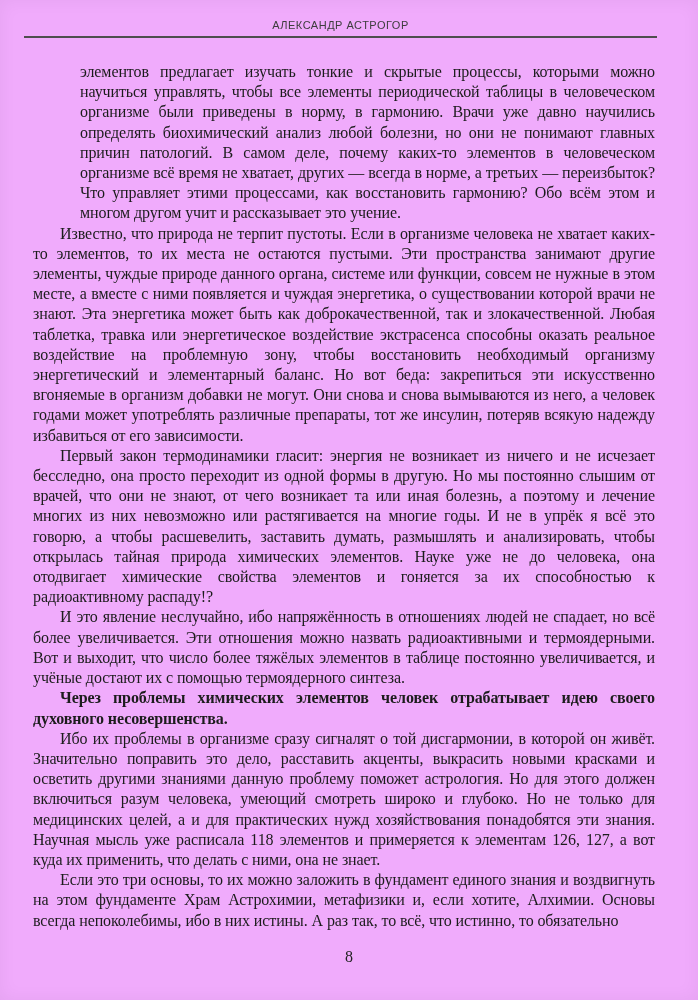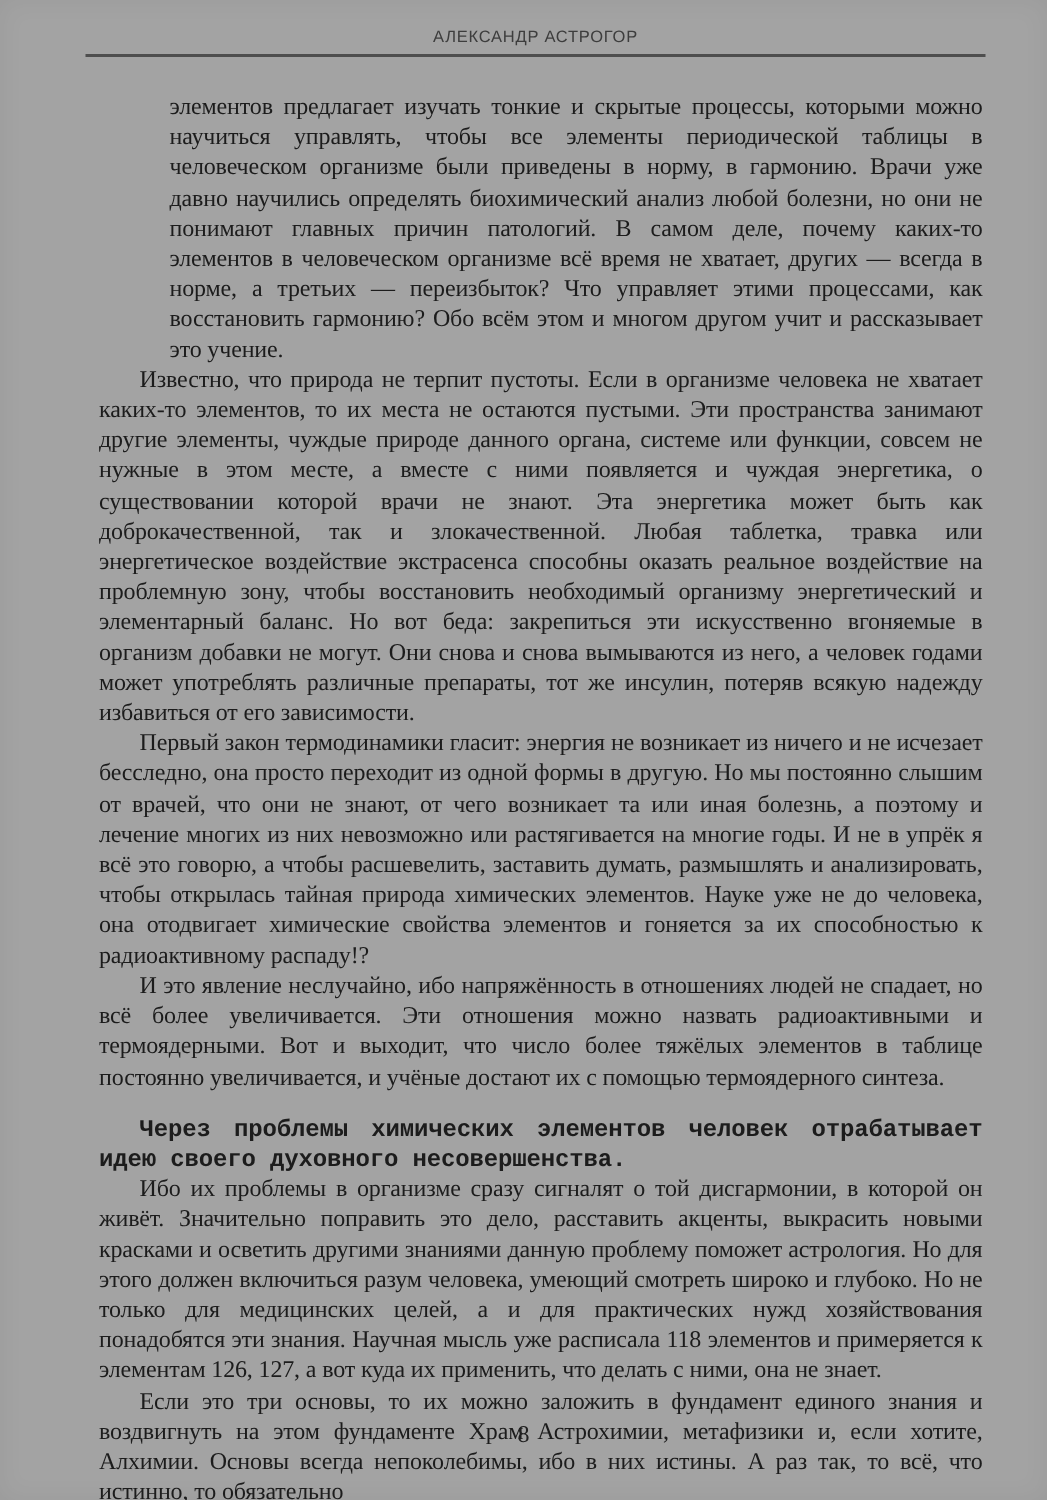--- a/index.html
+++ b/index.html
@@ -6,23 +6,23 @@
     margin: 0;
     padding: 0;
     background: #f4f4f2;
     font-family: "Liberation Serif", "DejaVu Serif", serif;
   }
   .page {
     position: relative;
     width: 698px;
     height: 1000px;
     margin: 0 auto;
-    background: #a3a3a3;
+    background: #f0abfc;
     box-sizing: border-box;
-    padding: 0 43px 0 66px;
+    padding: 0 43px 0 33px;
     overflow: hidden;
     color: #1c1c1c;
     box-shadow: inset 0 0 18px rgba(0,0,0,0.05);
   }
   .running-header {
     padding-top: 15px;
     padding-bottom: 3px;
     margin: 0 -2px 0 -9px;
     border-bottom: 2px solid #4e4e4e;
     text-align: center;
@@ -43,22 +43,21 @@
     letter-spacing: -0.1px;
     text-align: justify;
     text-indent: 27px;
   }
   .content p.no-indent {
     text-indent: 0;
     margin-left: 47px;
   }
   .content p.section-heading {
     font-weight: 700;
-    margin-top: 14px;
-    font-family: Liberation Mono, monospace;
+    margin-top: 0;
   }
   .page-number {
     position: absolute;
     top: 948px;
     left: 0;
     right: 0;
     text-align: center;
     font-size: 16px;
     color: #222;
   }

